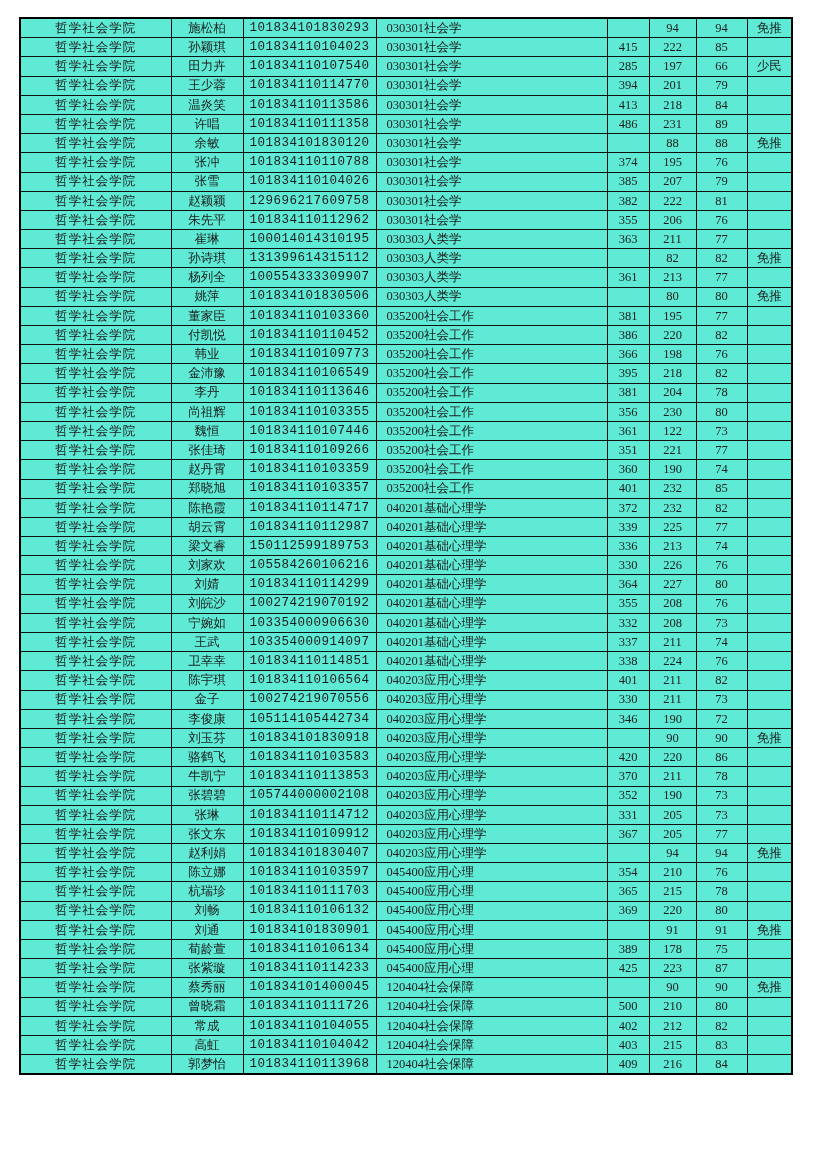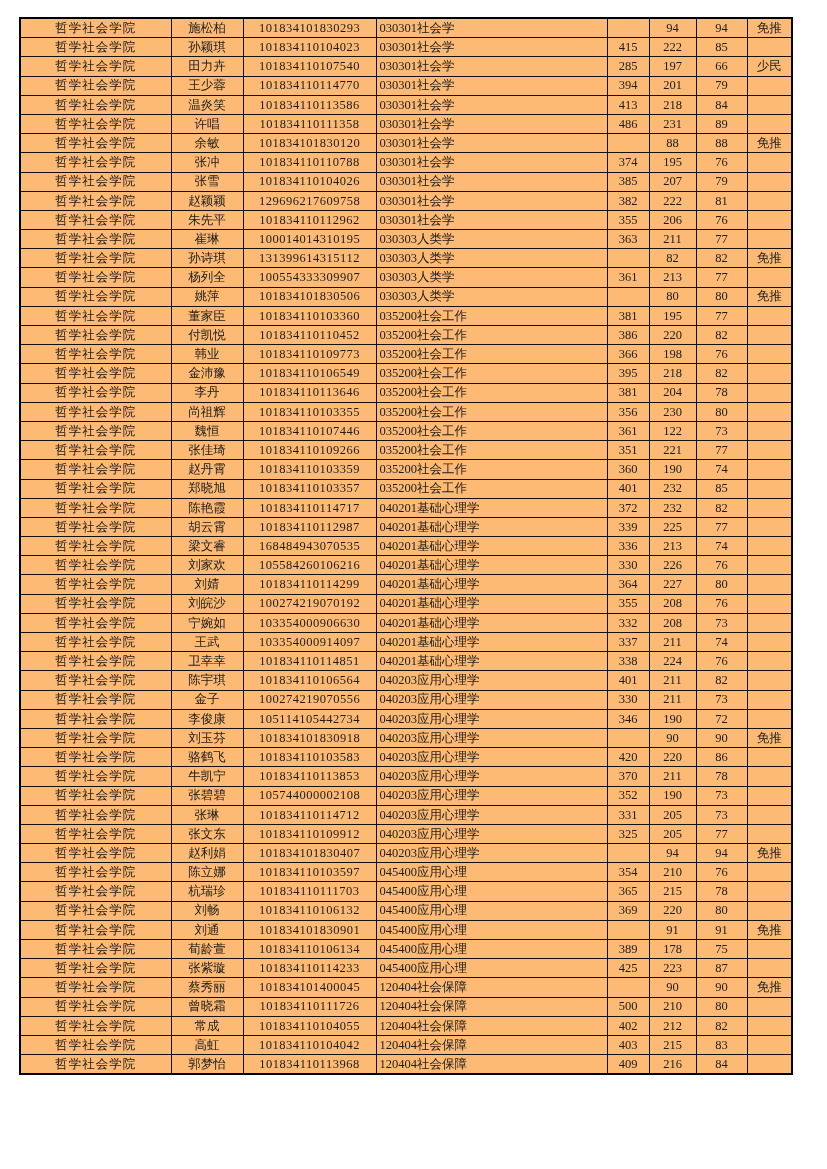--- a/index.html
+++ b/index.html
@@ -16,39 +16,40 @@
     color: #1c1c1c;
   }
   .score-table {
     position: absolute;
     left: 19px;
     top: 17px;
     width: 772px;
     border-collapse: collapse;
     table-layout: fixed;
     border: 2px solid #000;
-    background: #fdba74;
+    background: #5eead4;
   }
   .score-table td {
     border: 1px solid #111;
     height: 18.2px; 
     padding: 0;
     font-size: 12.5px;
     line-height: 1;
     text-align: center;
     white-space: nowrap;
     overflow: hidden;
     vertical-align: middle;
   }
   .score-table td.col-major {
     text-align: left;
-    padding-left: 3px;
+    padding-left: 10px;
   }
   .score-table td.col-id {
     letter-spacing: 0.5px;
+    font-family: Liberation Mono, monospace;
   }
   .score-table td.col-college {
     letter-spacing: 1px;
   }
 </style>
 </head>
 <body>
 
 <table class="score-table">
   <colgroup>
@@ -328,21 +329,21 @@
         <td class="col-id">101834110112987</td>
         <td class="col-major">040201基础心理学</td>
         <td class="col-score1">339</td>
         <td class="col-score2">225</td>
         <td class="col-score3">77</td>
         <td class="col-remark"></td>
       </tr>
       <tr>
         <td class="col-college">哲学社会学院</td>
         <td class="col-name">梁文睿</td>
-        <td class="col-id">168484943070535</td>
+        <td class="col-id">150112599189753</td>
         <td class="col-major">040201基础心理学</td>
         <td class="col-score1">336</td>
         <td class="col-score2">213</td>
         <td class="col-score3">74</td>
         <td class="col-remark"></td>
       </tr>
       <tr>
         <td class="col-college">哲学社会学院</td>
         <td class="col-name">刘家欢</td>
         <td class="col-id">105584260106216</td>
@@ -480,21 +481,21 @@
         <td class="col-score1">331</td>
         <td class="col-score2">205</td>
         <td class="col-score3">73</td>
         <td class="col-remark"></td>
       </tr>
       <tr>
         <td class="col-college">哲学社会学院</td>
         <td class="col-name">张文东</td>
         <td class="col-id">101834110109912</td>
         <td class="col-major">040203应用心理学</td>
-        <td class="col-score1">325</td>
+        <td class="col-score1">367</td>
         <td class="col-score2">205</td>
         <td class="col-score3">77</td>
         <td class="col-remark"></td>
       </tr>
       <tr>
         <td class="col-college">哲学社会学院</td>
         <td class="col-name">赵利娟</td>
         <td class="col-id">101834101830407</td>
         <td class="col-major">040203应用心理学</td>
         <td class="col-score1"></td>

